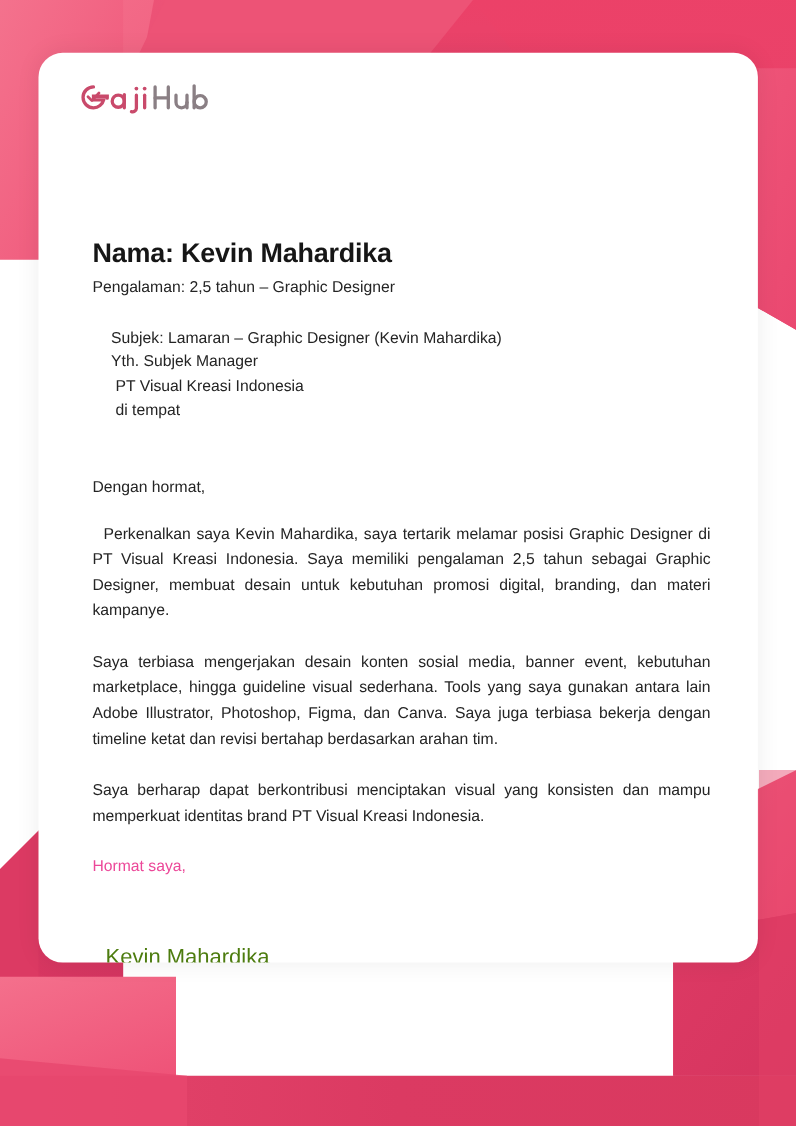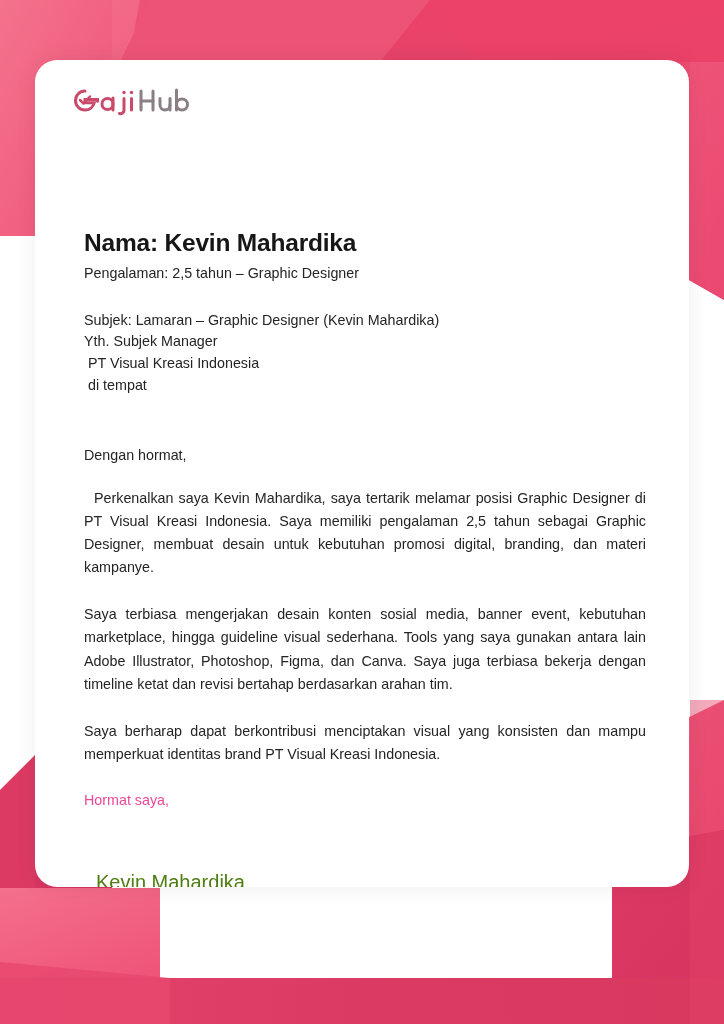--- a/index.html
+++ b/index.html
@@ -17,21 +17,21 @@
     overflow:hidden;
   }
   .bg-art {
     position:absolute;
     inset:0;
     width:724px; height:1024px;
     z-index:0;
   }
   .card {
     position:absolute;
-    left:35px; top:60px;
+    left:35px; top:48px;
     width:654px; height:827px;
     background:#ffffff;
     border-radius:22px;
     z-index:2;
     box-shadow:0 0 22px rgba(0,0,0,0.07);
     overflow:hidden;
   }
   .card-inner {
     position:absolute;
     left:0; top:0;
@@ -67,20 +67,21 @@
     font-size:14.3px;
     color:#242424;
     margin-top:7px;
     line-height:1.35;
   }
   .addr-block {
     margin-top:26px;
     font-size:14.3px;
     line-height:1.52;
     color:#242424;
+    margin-left:17px;
   }
   .addr-block .indent1 { padding-left:4px; }
   .salutation {
     margin-top:50px;
     font-size:14.3px;
     color:#242424;
   }
   p.para {
     margin-top:24px;
     font-size:14.3px;

